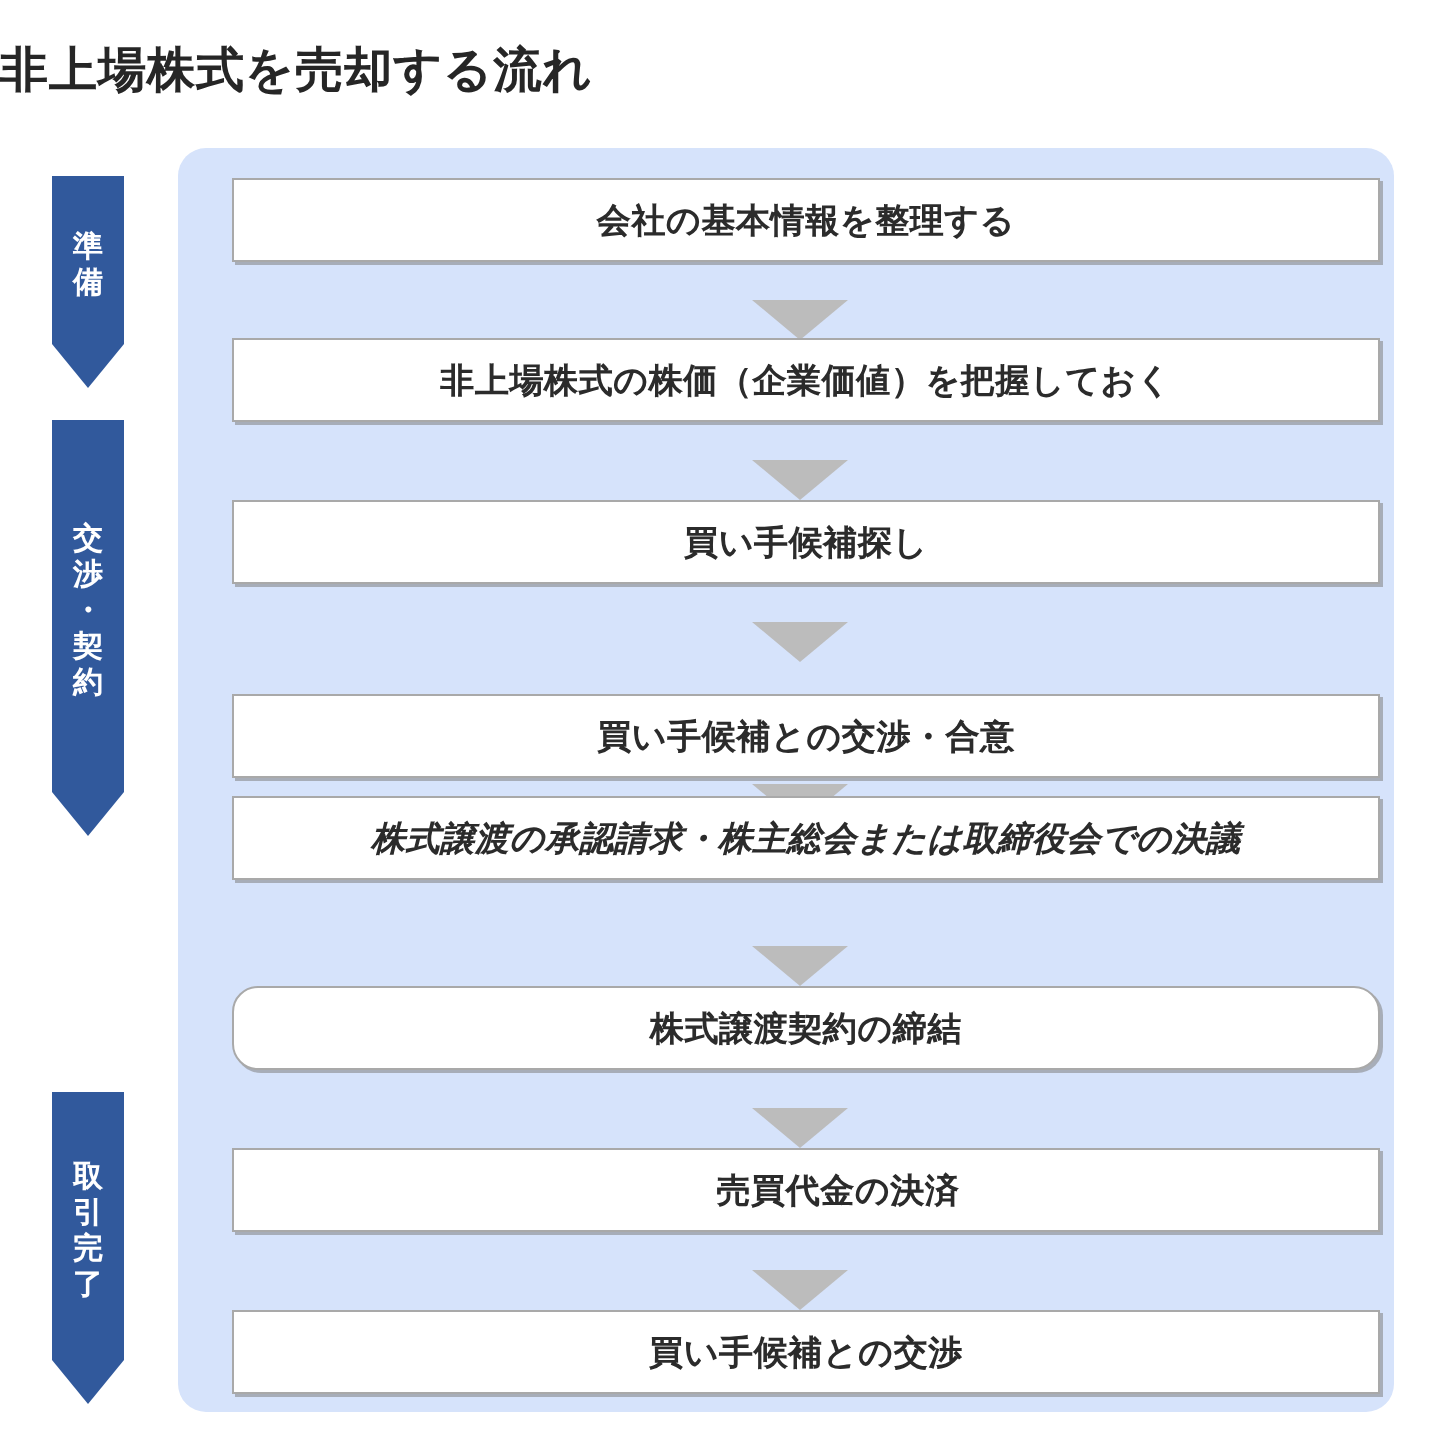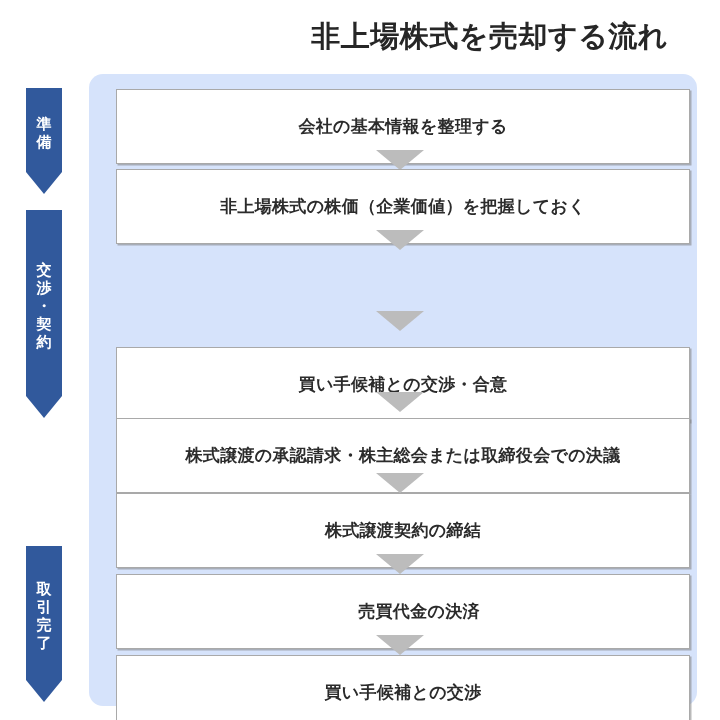--- a/index.html
+++ b/index.html
@@ -19,22 +19,22 @@
     width: 720px;
     height: 720px;
   }
 
   
   .chart-title {
     position: absolute;
     left: 0;
     top: 16px;
     width: 668px;
-    text-align: right;
-    font-size: 29px;
+    text-align: left;
+    font-size: 24px;
     font-weight: bold;
     color: #262626;
     letter-spacing: 0.5px;
     line-height: 40px;
   }
 
   
   .phase-rail {
     position: absolute;
     left: 0;
@@ -77,21 +77,21 @@
     height: 632px;
     background: #d6e3fb;
     border-radius: 14px;
   }
 
   
   .step-box {
     position: absolute;
     left: 27px;
     width: 574px;
-    height: 75px;
+    height: 42px;
     background: #ffffff;
     border: 1px solid #a9a9a9;
     box-shadow: 1.5px 1.5px 0 rgba(130,130,130,0.55);
     display: flex;
     align-items: center;
     justify-content: center;
     box-sizing: border-box;
   }
   .step-label {
     font-size: 17px;
@@ -154,33 +154,36 @@
     <div class="step-box" style="top:15px;">
       <div class="step-label">会社の基本情報を整理する</div>
     </div>
     <div class="connector" style="top:76px;"></div>
 
     <div class="step-box" style="top:95px;">
       <div class="step-label">非上場株式の株価（企業価値）を把握しておく</div>
     </div>
     <div class="connector" style="top:156px;"></div>
 
+    <div class="step-box" style="top:176px;">
+      <div class="step-label">買い手候補探し</div>
+    </div>
     <div class="connector" style="top:237px;"></div>
 
     <div class="step-box" style="top:257px;margin-top:16px;">
       <div class="step-label">買い手候補との交渉・合意</div>
     </div>
     <div class="connector" style="top:318px;"></div>
 
-    <div class="step-box" style="top:344px;">
+    <div class="step-box" style="top:324px;font-style:italic;">
       <div class="step-label">株式譲渡の承認請求・株主総会または取締役会での決議</div>
     </div>
     <div class="connector" style="top:399px;"></div>
 
-    <div class="step-box" style="top:419px;">
+    <div class="step-box" style="top:419px;border-radius:13px;">
       <div class="step-label">株式譲渡契約の締結</div>
     </div>
     <div class="connector" style="top:480px;"></div>
 
     <div class="step-box" style="top:500px;padding-left:32px;">
       <div class="step-label">売買代金の決済</div>
     </div>
     <div class="connector" style="top:561px;"></div>
 
     <div class="step-box" style="top:581px;">

